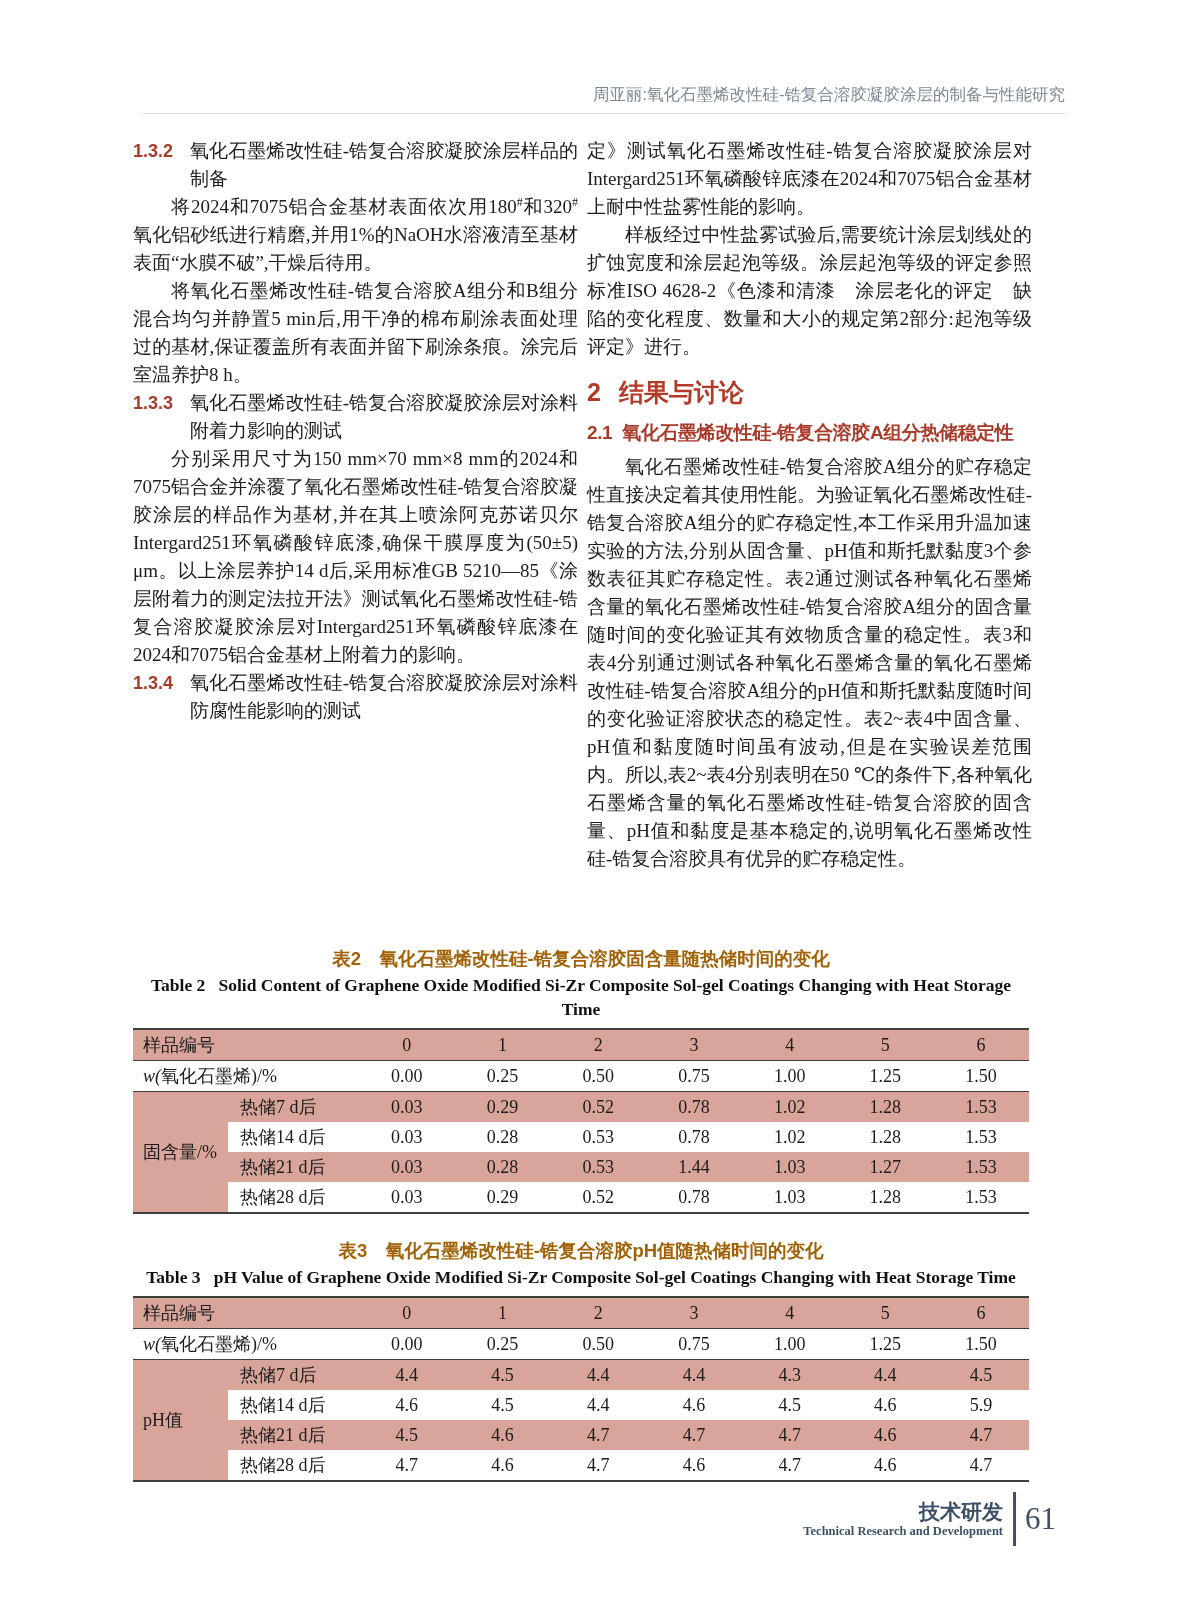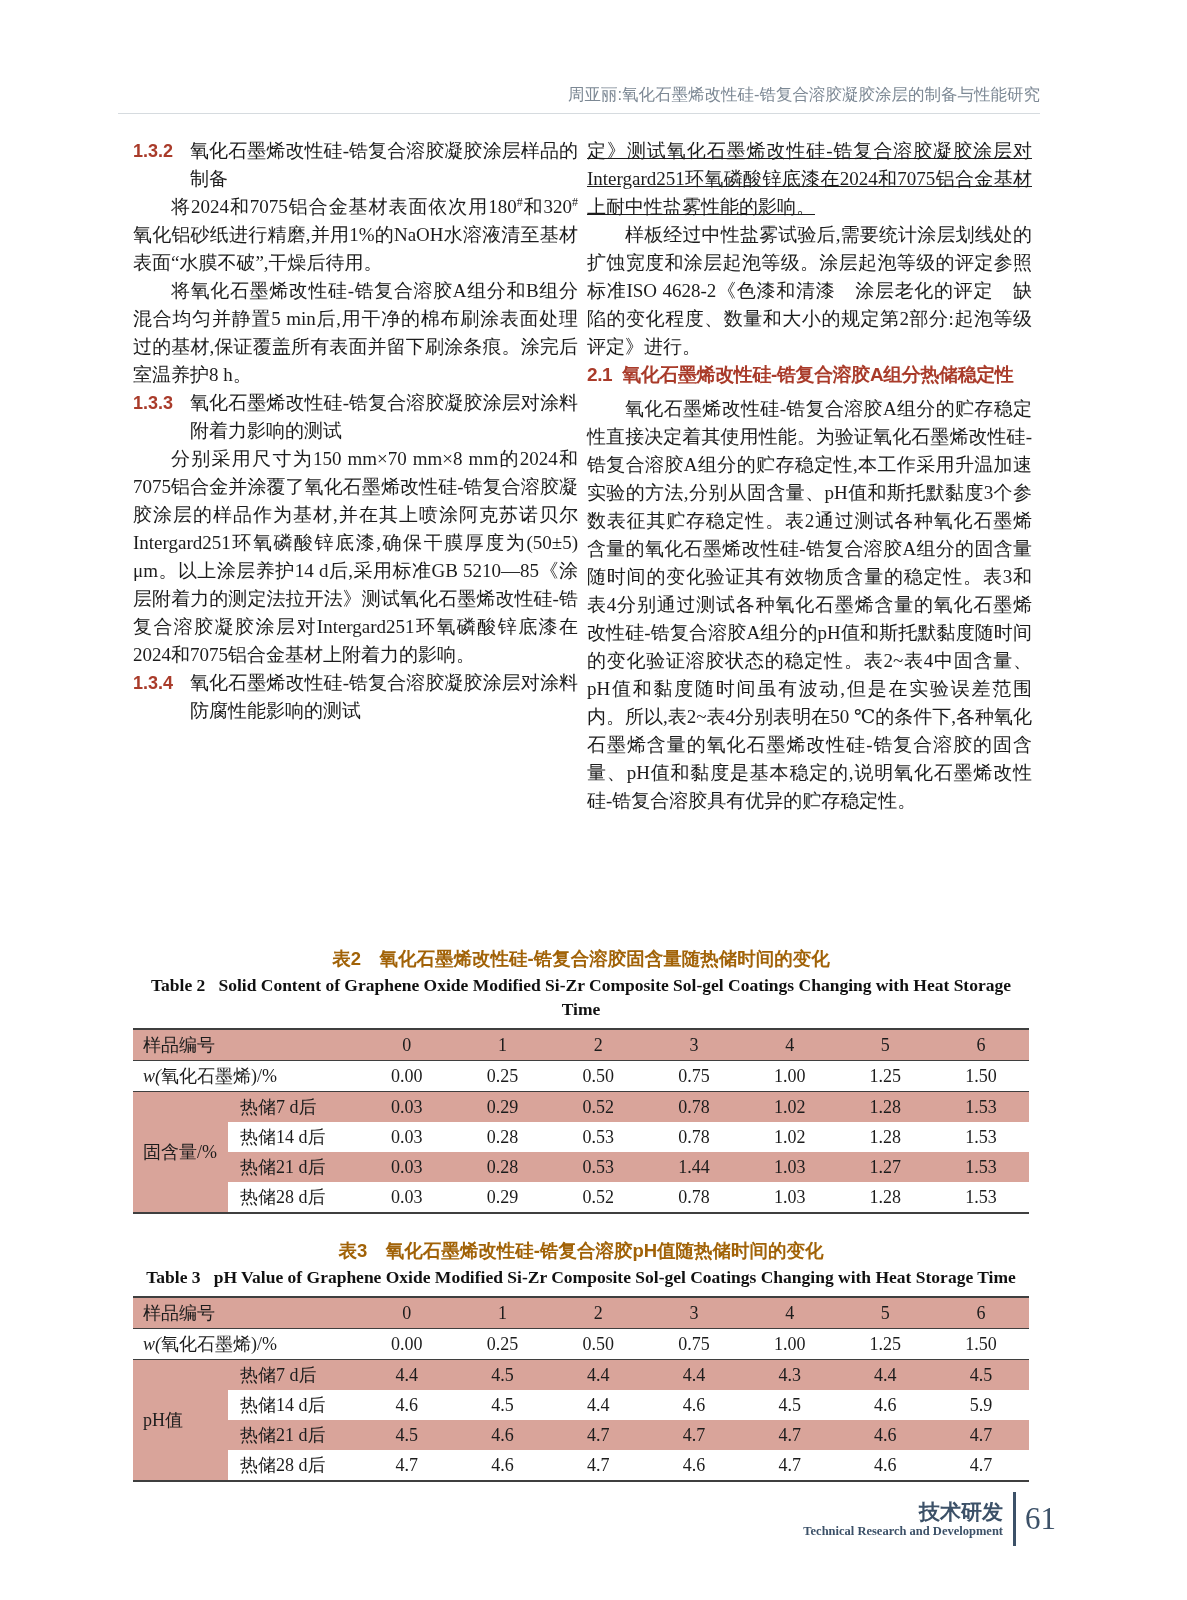--- a/index.html
+++ b/index.html
@@ -4,31 +4,31 @@
 <style>
   html,body { margin:0; padding:0; background:#e9e9e9; }
   .page {
     position:relative; width:1187px; height:1600px; margin:0 auto;
     background:#ffffff; overflow:hidden;
     font-family:"Liberation Serif","DejaVu Serif",serif; color:#1c1c1c;
   }
 
   
   .running-head {
-    position:absolute; top:84px; left:118px; width:922px;
+    position:absolute; top:84px; left:143px; width:922px;
     text-align:right; font-size:16.5px; color:#7c8894;
     font-family:"Liberation Sans","DejaVu Sans",sans-serif;
     padding-bottom:7px; border-bottom:1px solid #d6dbdf;
   }
 
   
   .content { position:absolute; top:137px; left:133px; width:909px; display:flex; gap:9px; }
   .col { width:445px; font-size:19px; line-height:28px; text-align:justify; }
   .col p { margin:0; text-indent:2em; }
-  .col p.noindent { text-indent:0;text-decoration:underline; }
+  .col p.noindent { text-indent:0; }
   .col sup { font-size:12px; line-height:0; }
 
   .h4 { display:flex; line-height:28px; }
   .h4 .num { color:#a93b2a; font-family:"Liberation Sans","DejaVu Sans",sans-serif; font-weight:bold; width:57px; flex:none; font-size:18px; }
   .h4 .txt { flex:1; }
 
   .h2 { font-family:"Liberation Sans","DejaVu Sans",sans-serif; font-weight:bold; color:#b23a27;
         font-size:25px; line-height:34px; margin:14px 0 10px; text-indent:0; }
   .h2 .num { margin-right:18px; }
   .h3 { font-family:"Liberation Sans","DejaVu Sans",sans-serif; font-weight:bold; color:#a93b2a;
@@ -85,20 +85,21 @@
         </div>
         <p class="">分别采用尺寸为150 mm×70 mm×8 mm的2024和7075铝合金并涂覆了氧化石墨烯改性硅-锆复合溶胶凝胶涂层的样品作为基材,并在其上喷涂阿克苏诺贝尔Intergard251环氧磷酸锌底漆,确保干膜厚度为(50±5) μm。以上涂层养护14 d后,采用标准GB 5210—85《涂层附着力的测定法拉开法》测试氧化石墨烯改性硅-锆复合溶胶凝胶涂层对Intergard251环氧磷酸锌底漆在2024和7075铝合金基材上附着力的影响。</p>
         <div class="h4">
           <span class="num">1.3.4</span>
           <span class="txt">氧化石墨烯改性硅-锆复合溶胶凝胶涂层对涂料防腐性能影响的测试</span>
         </div>
       </div>
     <div class="col" id="col-right">
         <p class="noindent">定》测试氧化石墨烯改性硅-锆复合溶胶凝胶涂层对Intergard251环氧磷酸锌底漆在2024和7075铝合金基材上耐中性盐雾性能的影响。</p>
         <p class="">样板经过中性盐雾试验后,需要统计涂层划线处的扩蚀宽度和涂层起泡等级。涂层起泡等级的评定参照标准ISO 4628-2《色漆和清漆　涂层老化的评定　缺陷的变化程度、数量和大小的规定第2部分:起泡等级评定》进行。</p>
+        <div class="h2"><span class="num">2</span><span>结果与讨论</span></div>
         <div class="h3"><span class="num">2.1</span><span>氧化石墨烯改性硅-锆复合溶胶A组分热储稳定性</span></div>
         <p class="">氧化石墨烯改性硅-锆复合溶胶A组分的贮存稳定性直接决定着其使用性能。为验证氧化石墨烯改性硅-锆复合溶胶A组分的贮存稳定性,本工作采用升温加速实验的方法,分别从固含量、pH值和斯托默黏度3个参数表征其贮存稳定性。表2通过测试各种氧化石墨烯含量的氧化石墨烯改性硅-锆复合溶胶A组分的固含量随时间的变化验证其有效物质含量的稳定性。表3和表4分别通过测试各种氧化石墨烯含量的氧化石墨烯改性硅-锆复合溶胶A组分的pH值和斯托默黏度随时间的变化验证溶胶状态的稳定性。表2~表4中固含量、pH值和黏度随时间虽有波动,但是在实验误差范围内。所以,表2~表4分别表明在50 ℃的条件下,各种氧化石墨烯含量的氧化石墨烯改性硅-锆复合溶胶的固含量、pH值和黏度是基本稳定的,说明氧化石墨烯改性硅-锆复合溶胶具有优异的贮存稳定性。</p>
       </div>
   </div>
 
   <div class="tables">
     <div class="tbl-block">
       <div class="tbl-title-cn">表2　氧化石墨烯改性硅-锆复合溶胶固含量随热储时间的变化</div>
       <div class="tbl-title-en">Table 2   Solid Content of Graphene Oxide Modified Si-Zr Composite Sol-gel Coatings Changing with Heat Storage Time</div>
       <table class="data" id="table-0">

